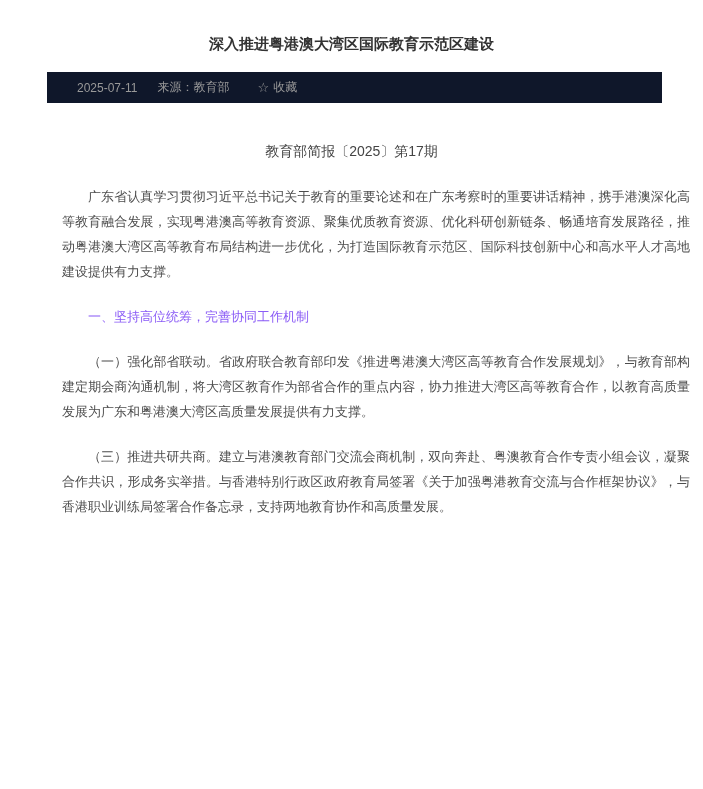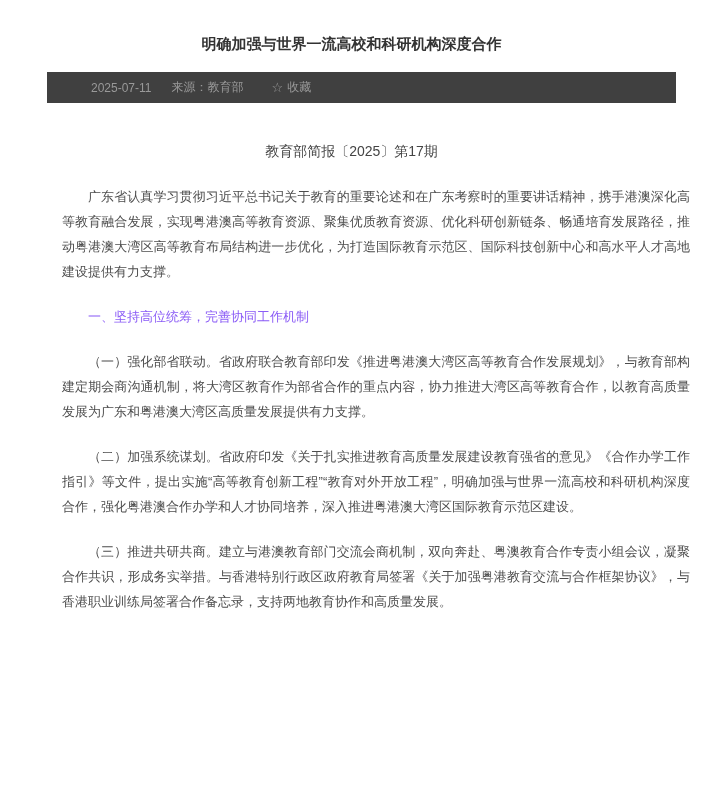--- a/index.html
+++ b/index.html
@@ -18,22 +18,22 @@
     font-size: 15px;
     line-height: 24px;
     font-weight: bold;
     color: #333333;
   }
 
   .meta-bar {
     margin: 16px 0 0 47px;
     width: 585px;            
     height: 31px;
-    padding-left: 44px;
-    background: #404040;
+    padding-left: 30px;
+    background: #0f172a;
     display: flex;
     align-items: center;
     font-size: 12px;
     color: #999999;
   }
   .meta-bar .meta-item { margin-right: 20px; white-space: nowrap; }
   .meta-fav {
     display: inline-flex;
     align-items: center;
     gap: 4px;
@@ -67,21 +67,21 @@
     text-indent: 2em;
     font-weight: normal;
     color: #8b5cf6;
   }
 </style>
 </head>
 <body>
 
 <div class="page">
 
-  <h1 class="article-title">明确加强与世界一流高校和科研机构深度合作</h1>
+  <h1 class="article-title">深入推进粤港澳大湾区国际教育示范区建设</h1>
 
   <div class="meta-bar">
     <span class="meta-item">2025-07-11</span>
     <span class="meta-item">
       <span>来源：</span><span>教育部</span>
     </span>
     <span class="meta-fav">
       <span class="star">☆</span>
       <span>收藏</span>
     </span>
@@ -90,20 +90,19 @@
   <div class="issue-line">教育部简报〔2025〕第17期</div>
 
   <div class="body-text">
 
     <p>广东省认真学习贯彻习近平总书记关于教育的重要论述和在广东考察时的重要讲话精神，携手港澳深化高等教育融合发展，实现粤港澳高等教育资源、聚集优质教育资源、优化科研创新链条、畅通培育发展路径，推动粤港澳大湾区高等教育布局结构进一步优化，为打造国际教育示范区、国际科技创新中心和高水平人才高地建设提供有力支撑。</p>
 
     <h2>一、坚持高位统筹，完善协同工作机制</h2>
 
     <p>（一）强化部省联动。省政府联合教育部印发《推进粤港澳大湾区高等教育合作发展规划》，与教育部构建定期会商沟通机制，将大湾区教育作为部省合作的重点内容，协力推进大湾区高等教育合作，以教育高质量发展为广东和粤港澳大湾区高质量发展提供有力支撑。</p>
 
-    <p>（二）加强系统谋划。省政府印发《关于扎实推进教育高质量发展建设教育强省的意见》《合作办学工作指引》等文件，提出实施“高等教育创新工程”“教育对外开放工程”，明确加强与世界一流高校和科研机构深度合作，强化粤港澳合作办学和人才协同培养，深入推进粤港澳大湾区国际教育示范区建设。</p>
 
     <p>（三）推进共研共商。建立与港澳教育部门交流会商机制，双向奔赴、粤澳教育合作专责小组会议，凝聚合作共识，形成务实举措。与香港特别行政区政府教育局签署《关于加强粤港教育交流与合作框架协议》，与香港职业训练局签署合作备忘录，支持两地教育协作和高质量发展。</p>
 
 
 
   </div>
 </div>
 
 </body></html>

